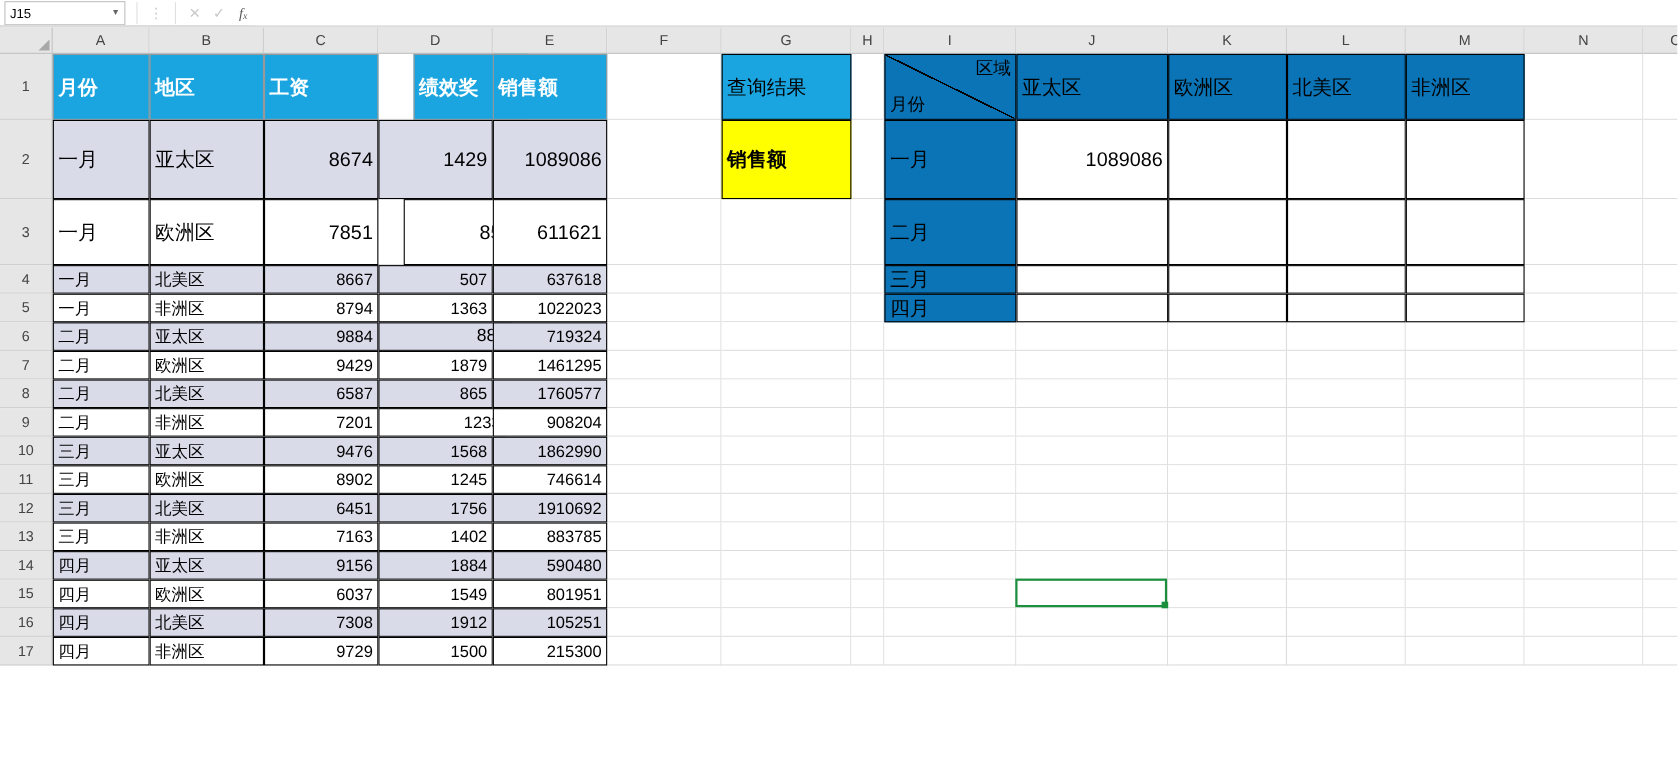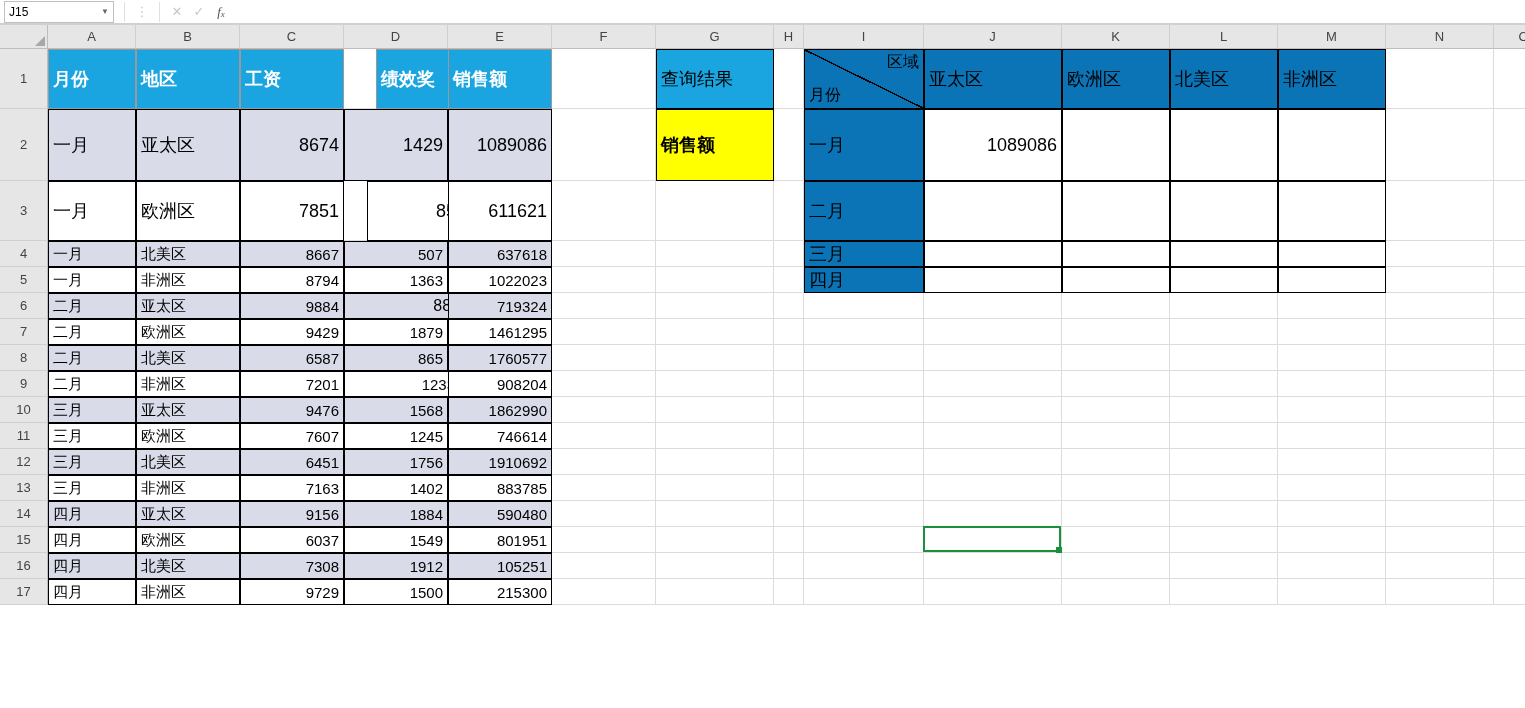--- a/index.html
+++ b/index.html
@@ -514,21 +514,21 @@
       <div class="cell num thinbox" style="left: 192px; top: 322px; width: 104px; height: 26px; font-size: 15px;">7201</div>
       <div class="cell num thinbox" style="left: 296px; top: 322px; width: 116px; height: 26px; font-size: 15px;">1233</div>
       <div class="cell num thinbox" style="left: 400px; top: 322px; width: 104px; height: 26px; font-size: 15px;">908204</div>
       <div class="cell txt thinbox shade" style="left: 0px; top: 348px; width: 88px; height: 26px; font-size: 15px;">三月</div>
       <div class="cell txt thinbox shade" style="left: 88px; top: 348px; width: 104px; height: 26px; font-size: 15px;">亚太区</div>
       <div class="cell num thinbox shade" style="left: 192px; top: 348px; width: 104px; height: 26px; font-size: 15px;">9476</div>
       <div class="cell num thinbox shade" style="left: 296px; top: 348px; width: 104px; height: 26px; font-size: 15px;">1568</div>
       <div class="cell num thinbox shade" style="left: 400px; top: 348px; width: 104px; height: 26px; font-size: 15px;">1862990</div>
       <div class="cell txt thinbox" style="left: 0px; top: 374px; width: 88px; height: 26px; font-size: 15px;">三月</div>
       <div class="cell txt thinbox" style="left: 88px; top: 374px; width: 104px; height: 26px; font-size: 15px;">欧洲区</div>
-      <div class="cell num thinbox" style="left: 192px; top: 374px; width: 104px; height: 26px; font-size: 15px;">7607</div>
+      <div class="cell num thinbox" style="left: 192px; top: 374px; width: 104px; height: 26px; font-size: 15px;">8902</div>
       <div class="cell num thinbox" style="left: 296px; top: 374px; width: 104px; height: 26px; font-size: 15px;">1245</div>
       <div class="cell num thinbox" style="left: 400px; top: 374px; width: 104px; height: 26px; font-size: 15px;">746614</div>
       <div class="cell txt thinbox shade" style="left: 0px; top: 400px; width: 88px; height: 26px; font-size: 15px;">三月</div>
       <div class="cell txt thinbox shade" style="left: 88px; top: 400px; width: 104px; height: 26px; font-size: 15px;">北美区</div>
       <div class="cell num thinbox shade" style="left: 192px; top: 400px; width: 104px; height: 26px; font-size: 15px;">6451</div>
       <div class="cell num thinbox shade" style="left: 296px; top: 400px; width: 104px; height: 26px; font-size: 15px;">1756</div>
       <div class="cell num thinbox shade" style="left: 400px; top: 400px; width: 104px; height: 26px; font-size: 15px;">1910692</div>
       <div class="cell txt thinbox" style="left: 0px; top: 426px; width: 88px; height: 26px; font-size: 15px;">三月</div>
       <div class="cell txt thinbox" style="left: 88px; top: 426px; width: 104px; height: 26px; font-size: 15px;">非洲区</div>
       <div class="cell num thinbox" style="left: 192px; top: 426px; width: 104px; height: 26px; font-size: 15px;">7163</div>

